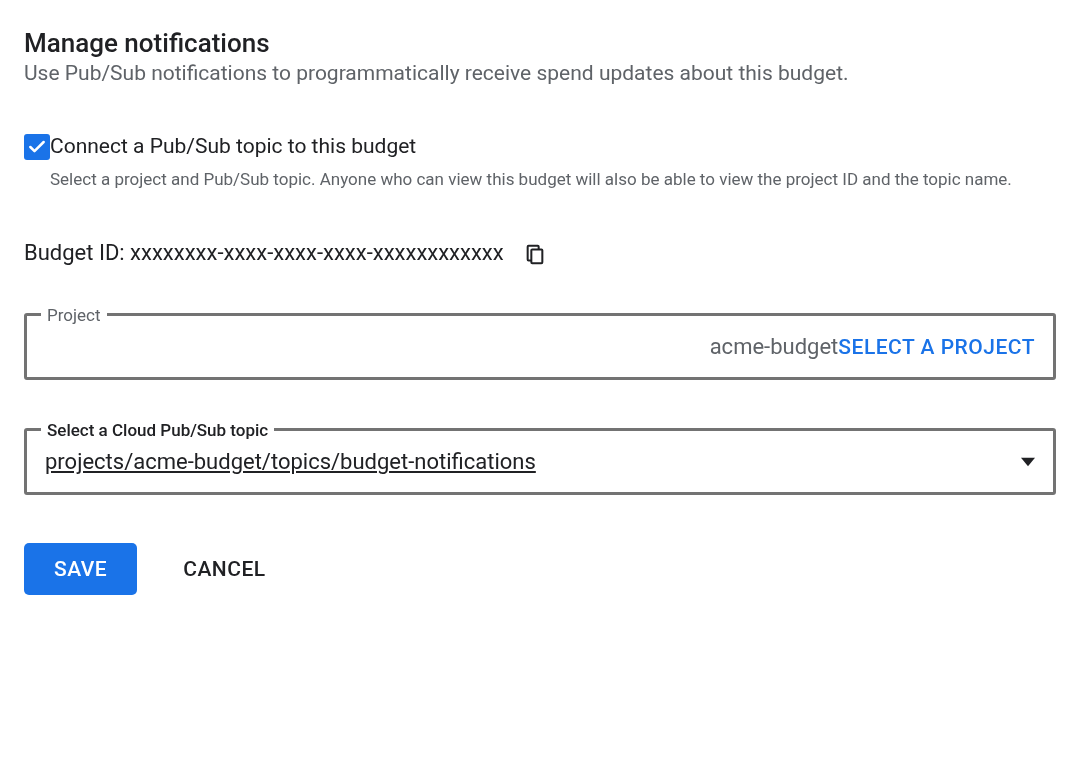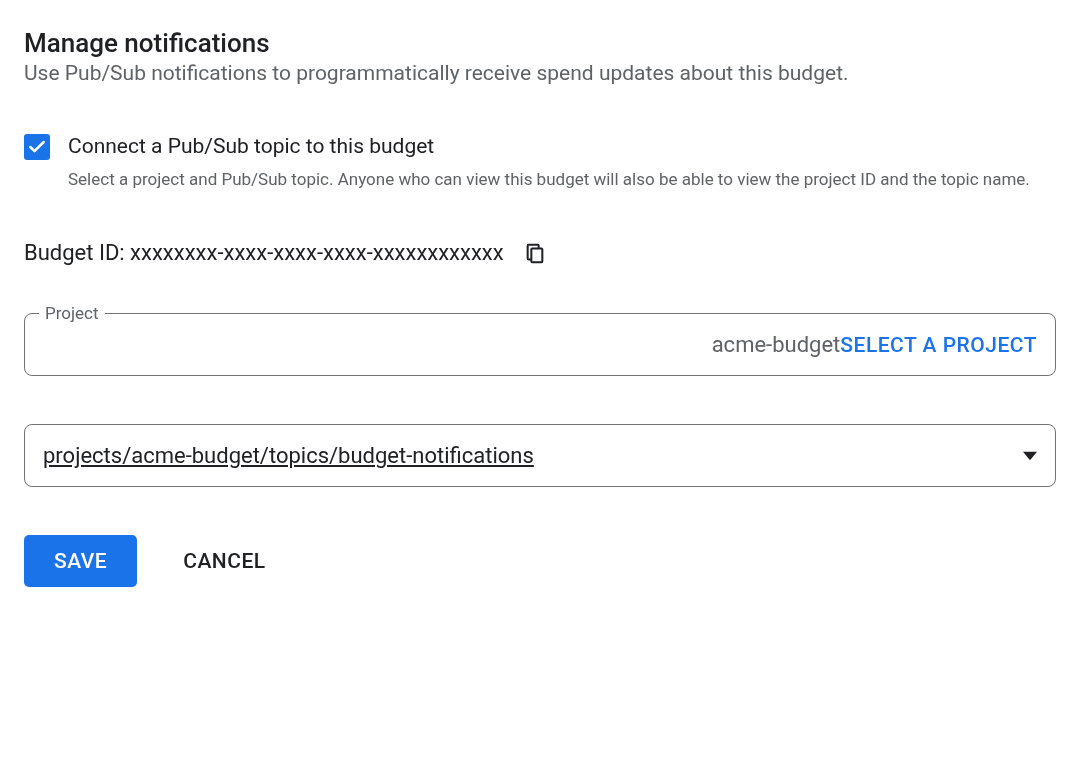--- a/index.html
+++ b/index.html
@@ -22,21 +22,21 @@
     }
     .subtitle {
       font-size: 21px;
       color: #5f6368;
       line-height: 1.5;
       margin-bottom: 42px;
     }
     .checkbox-row {
       display: flex;
       align-items: flex-start;
-      gap: 18px;
+      gap: 0;
       margin-bottom: 48px;
     }
     .checkbox {
       width: 26px;
       height: 26px;
       min-width: 26px;
       border-radius: 3px;
       background: #1a73e8;
       display: flex;
       align-items: center;
@@ -57,42 +57,42 @@
       line-height: 1.4;
       margin-bottom: 6px;
     }
     .checkbox-desc {
       font-size: 17px;
       color: #5f6368;
       line-height: 1.5;
     }
     .budget-id-row {
       display: flex;
-      align-items: center;
+      align-items: flex-end;
       gap: 20px;
       margin-bottom: 48px;
     }
     .budget-id-label {
       font-size: 22px;
       color: #202124;
     }
     .copy-icon {
       cursor: pointer;
       display: flex;
       align-items: center;
       justify-content: center;
     }
     .copy-icon svg {
       width: 22px;
       height: 22px;
     }
     .field {
       position: relative;
-      border: 1px solid #737373;
-      border-radius: 8px;
+      border: 3px solid #737373;
+      border-radius: 3px;
       margin-bottom: 48px;
       display: flex;
       align-items: center;
       padding: 18px 18px;
     }
     .field-label {
       position: absolute;
       top: -11px;
       left: 14px;
       background: #fff;
@@ -198,20 +198,21 @@
   </span>
 </div>
 
 <div class="field">
   <span class="field-label">Project</span>
   <span class="field-value">acme-budget</span>
   <span class="select-project-btn">SELECT A PROJECT</span>
 </div>
 
 <div class="field">
+  <span class="field-label-dark">Select a Cloud Pub/Sub topic</span>
   <span class="field-value-dark">projects/acme-budget/topics/budget-notifications</span>
   <span class="dropdown-arrow">
     <svg viewBox="0 0 10 6" fill="#202124">
       <path d="M0 0 L10 0 L5 6 Z"></path>
     </svg>
   </span>
 </div>
 
 <div class="button-row">
   <button class="btn-primary">SAVE</button>

